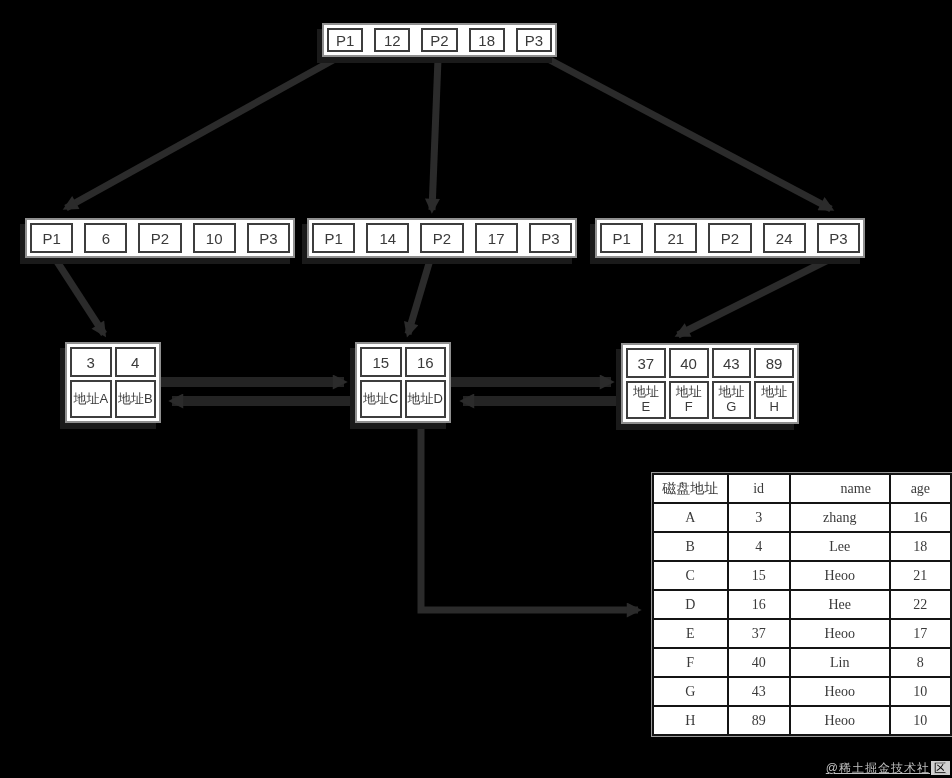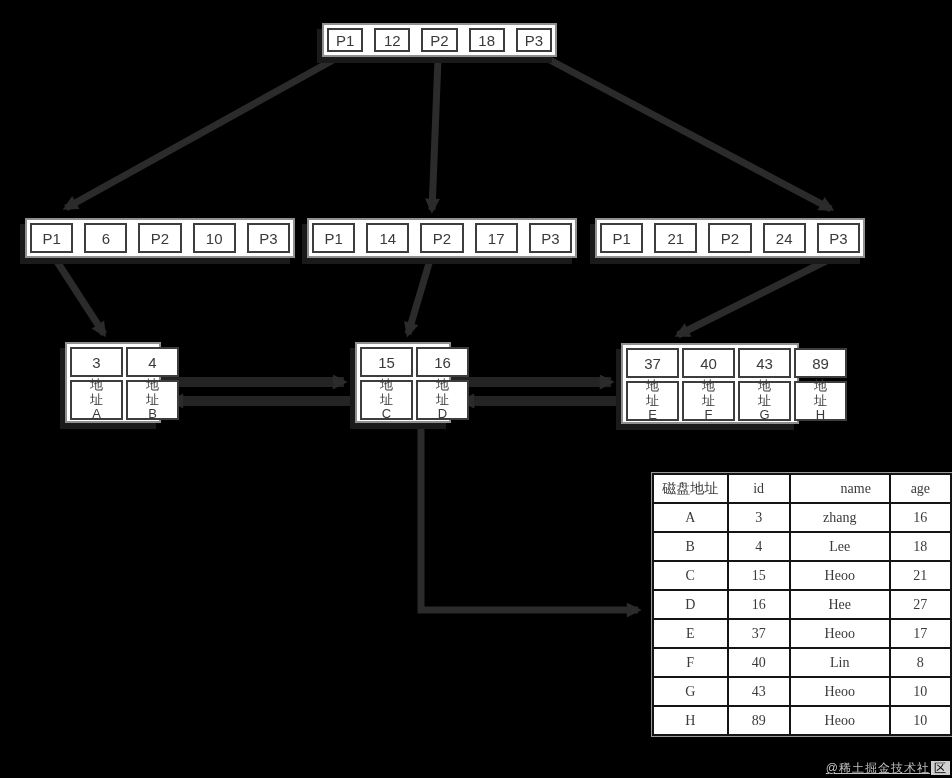--- a/index.html
+++ b/index.html
@@ -39,21 +39,21 @@
   .leaf.two  { grid-template-columns: repeat(2, 1fr); grid-template-rows: 30px 38px; }
   .leaf.four { grid-template-columns: repeat(4, 1fr); grid-template-rows: 30px 38px; }
   .leaf .cell {
     background: #fff;
     border: 2px solid #3d3d3d;
     display: flex; align-items: center; justify-content: center;
     font-size: 15px; color: #3a3a3a;
   }
   .leaf .addr {
     font-size: 13px; line-height: 1.15;
-    text-align: center; word-break: break-all; padding: 18px;
+    text-align: center; word-break: break-all; padding: 1px;
   }
 
   #disk-table {
     position: absolute; left: 652px; top: 473px; z-index: 2;
     border-collapse: collapse;
     outline: 1px solid #9a9a9a;
     background: #fff;
   }
   #disk-table th, #disk-table td {
     border: 2px solid #141414;
@@ -185,21 +185,21 @@
     <tr>
       <td>C</td>
       <td>15</td>
       <td>Heoo</td>
       <td>21</td>
     </tr>
     <tr>
       <td>D</td>
       <td>16</td>
       <td>Hee</td>
-      <td>27</td>
+      <td>22</td>
     </tr>
     <tr>
       <td>E</td>
       <td>37</td>
       <td>Heoo</td>
       <td>17</td>
     </tr>
     <tr>
       <td>F</td>
       <td>40</td>

